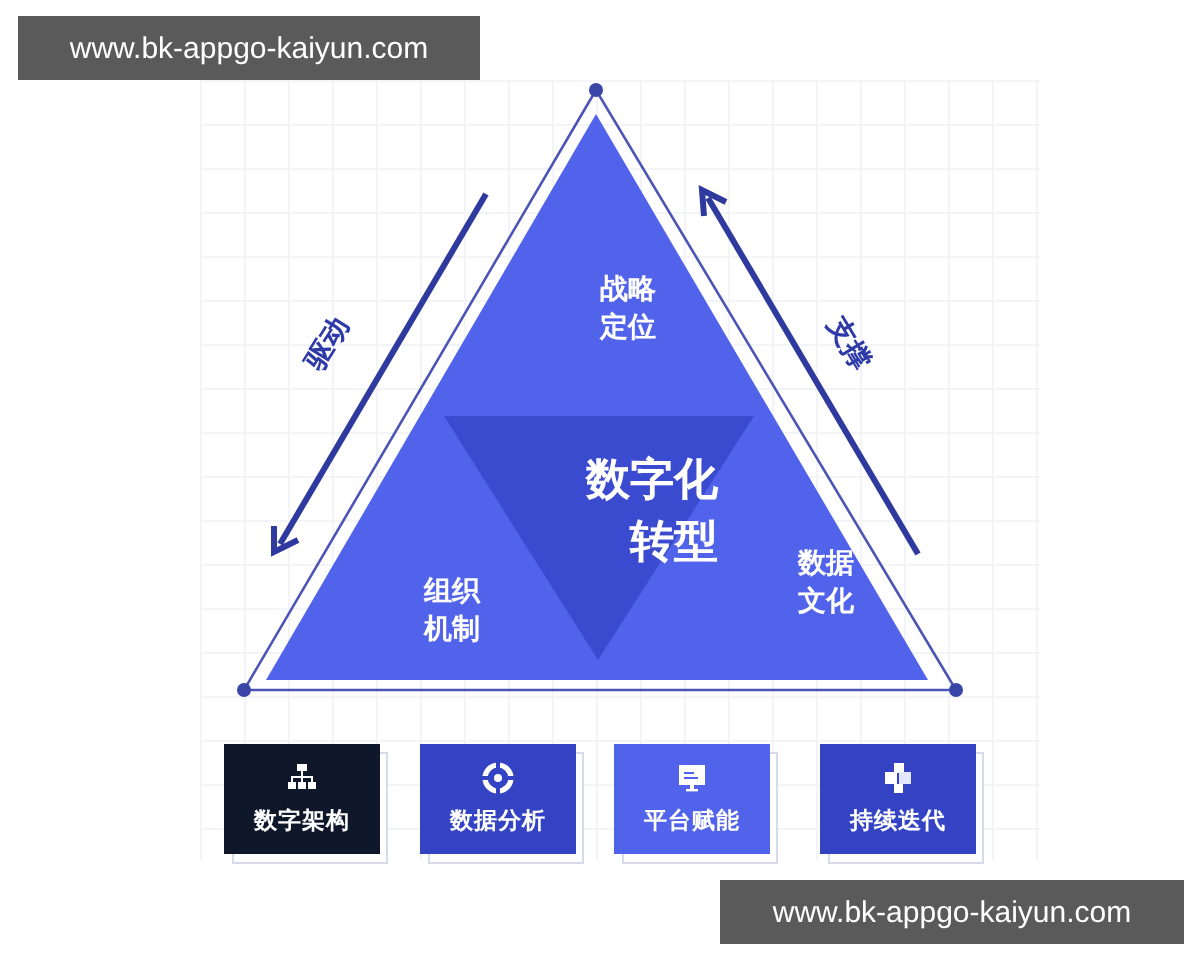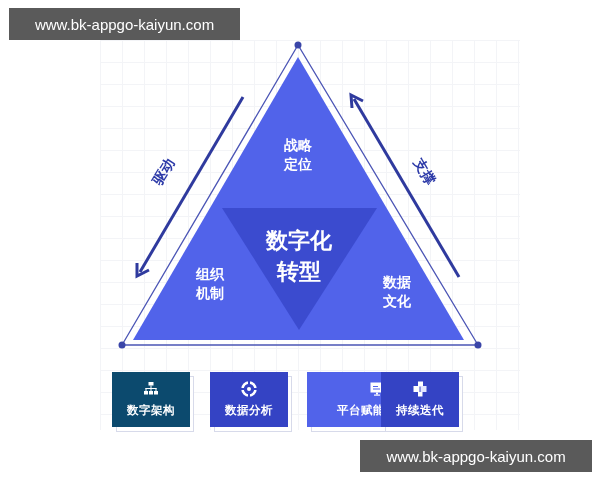--- a/index.html
+++ b/index.html
@@ -11,21 +11,21 @@
       background-image:
         linear-gradient(#f1f2f6 1px, transparent 1px),
         linear-gradient(90deg, #f1f2f6 1px, transparent 1px);
       background-size: 22px 22px;
       opacity: 0.8;
     }
 
     svg.diagram { position: absolute; left: 0; top: 0; width: 600px; height: 480px; }
 
     .label {
-      position: absolute; color: #ffffff; font-weight: bold; text-align: center;
+      position: absolute; color: #ffffff; font-weight: bold; text-align: right;
       line-height: 1.35; white-space: pre-line;
     }
     .label.small { font-size: 14px; width: 60px; }
     .label.big { font-size: 22px; width: 120px; line-height: 1.4; }
 
     .side-label {
       position: absolute; color: #2d3aa8; font-weight: bold; font-size: 14px;
       white-space: nowrap;
     }
 
@@ -73,31 +73,31 @@
   <g>
     <line x1="459" y1="277" x2="354" y2="99" stroke="#2f3a9e" stroke-width="3"></line>
     <polyline points="352,108 351,95 363,101" fill="none" stroke="#2f3a9e" stroke-width="3" stroke-linejoin="miter"></polyline>
   </g>
 </svg>
 
 <div class="label small" style="left:268px; top:136px;">战略
 定位</div>
 <div class="label big" style="left:239px; top:226px;">数字化
 转型</div>
-<div class="label small" style="left:180px; top:265px;">组织
+<div class="label small" style="left:180px; top:287px;">组织
 机制</div>
 <div class="label small" style="left:367px; top:273px;">数据
 文化</div>
 
 <div class="side-label" style="left:150px; top:163px; transform: rotate(-58deg);">驱动</div>
 <div class="side-label" style="left:410px; top:163px; transform: rotate(59deg);">支撑</div>
 
 <div class="box-wrap" style="left:112px;">
   <div class="box-shadow"></div>
-  <div class="box" style="background:#0c4a6e;">
+  <div class="box" style="background:#0f172a;">
     <svg class="icon" viewBox="0 0 16 16">
       <rect x="5.5" y="1" width="5" height="3.5" fill="#fff"></rect>
       <rect x="7.5" y="4.5" width="1" height="3" fill="#fff"></rect>
       <rect x="2.5" y="7" width="11" height="1" fill="#fff"></rect>
       <rect x="2.5" y="7" width="1" height="3" fill="#fff"></rect>
       <rect x="7.5" y="7" width="1" height="3" fill="#fff"></rect>
       <rect x="12.5" y="7" width="1" height="3" fill="#fff"></rect>
       <rect x="1" y="10" width="4" height="3.5" fill="#fff"></rect>
       <rect x="6" y="10" width="4" height="3.5" fill="#fff"></rect>
       <rect x="11" y="10" width="4" height="3.5" fill="#fff"></rect>
@@ -116,33 +116,33 @@
       <rect x="7" y="13" width="2" height="3" fill="#3443c4"></rect>
       <rect x="0" y="7" width="3" height="2" fill="#3443c4"></rect>
       <rect x="13" y="7" width="3" height="2" fill="#3443c4"></rect>
     </svg>
     <span class="txt">数据分析</span>
   </div>
 </div>
 
 <div class="box-wrap" style="left:307px;">
   <div class="box-shadow"></div>
-  <div class="box" style="background:#5163ea;align-items:flex-end;">
+  <div class="box" style="background:#5163ea;">
     <svg class="icon" viewBox="0 0 16 16">
       <rect x="1.5" y="1.5" width="13" height="10" fill="#fff"></rect>
       <rect x="4" y="5" width="5" height="1" fill="#5163ea"></rect>
       <rect x="4" y="7.5" width="7" height="1" fill="#5163ea"></rect>
       <rect x="7" y="11.5" width="2" height="2" fill="#fff"></rect>
       <rect x="5" y="13.5" width="6" height="1.2" fill="#fff"></rect>
     </svg>
     <span class="txt">平台赋能</span>
   </div>
 </div>
 
-<div class="box-wrap" style="left:381px;">
+<div class="box-wrap" style="left:410px;">
   <div class="box-shadow"></div>
   <div class="box" style="background:#3443c4;">
     <svg class="icon" viewBox="0 0 16 16">
       <rect x="6" y="0.5" width="5" height="5" fill="#fff"></rect>
       <rect x="1.5" y="5" width="6" height="6" fill="#fff"></rect>
       <rect x="8.5" y="5" width="6" height="6" fill="#e3e6ff"></rect>
       <rect x="6" y="11" width="4.5" height="4.5" fill="#fff"></rect>
     </svg>
     <span class="txt">持续迭代</span>
   </div>

